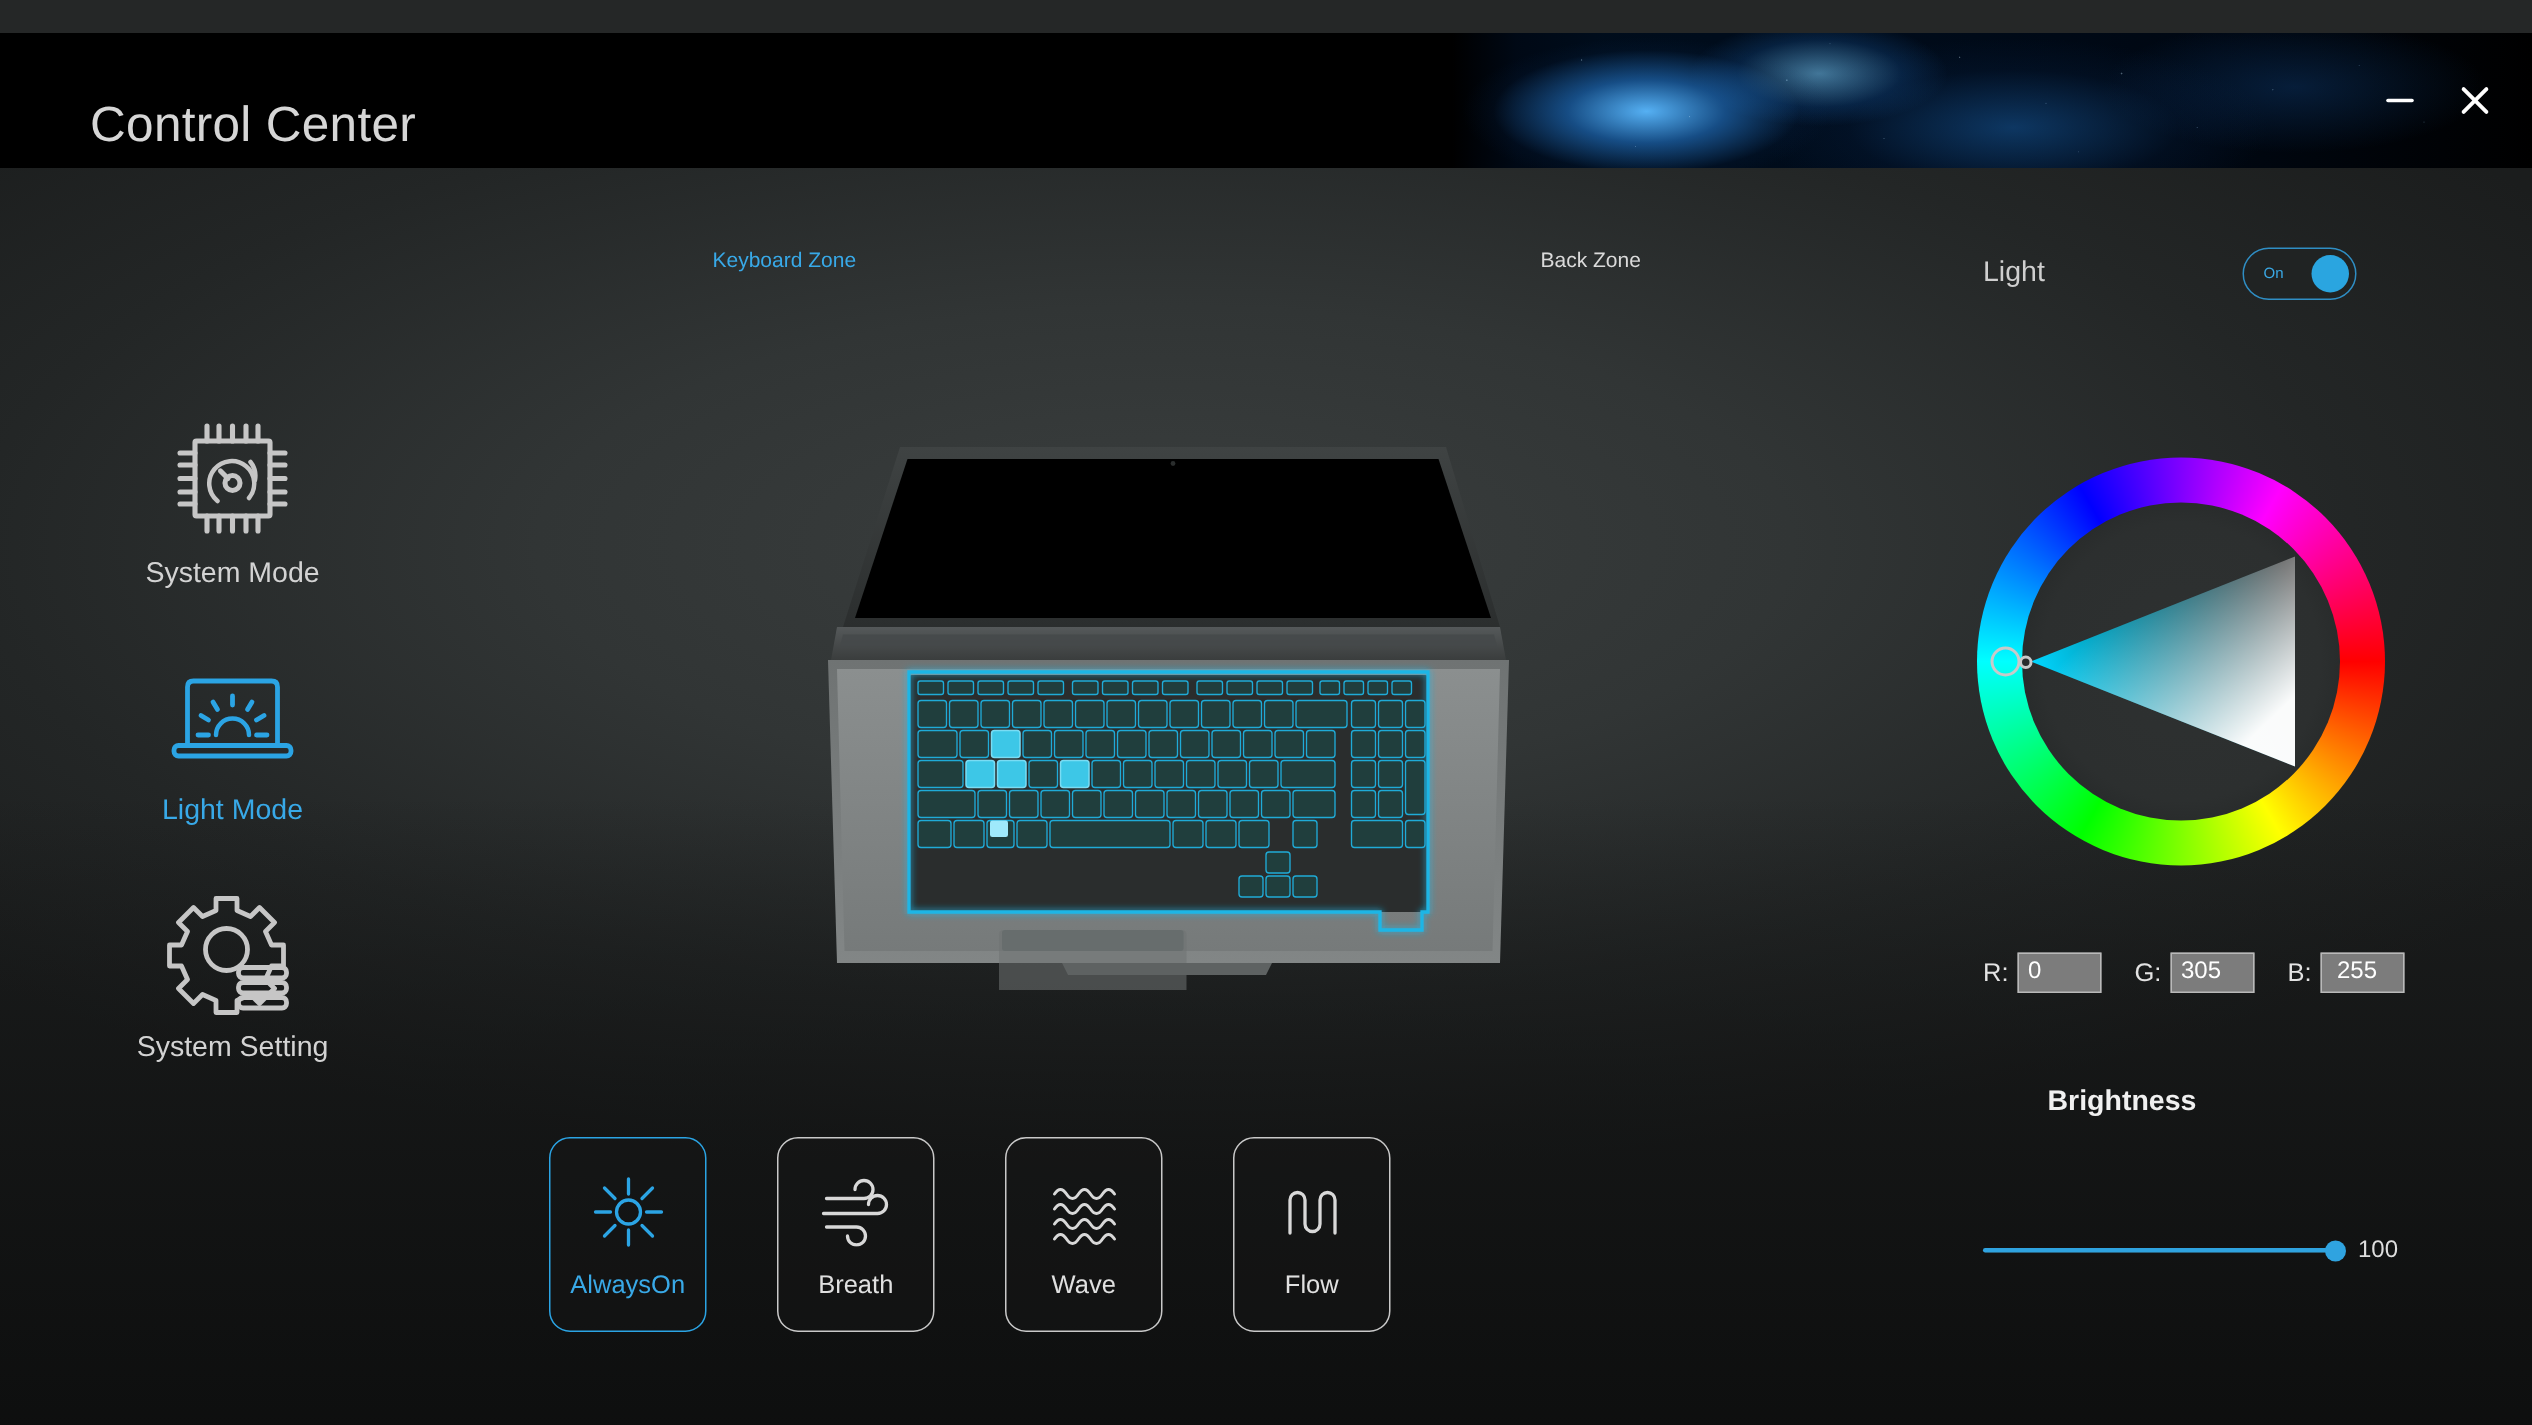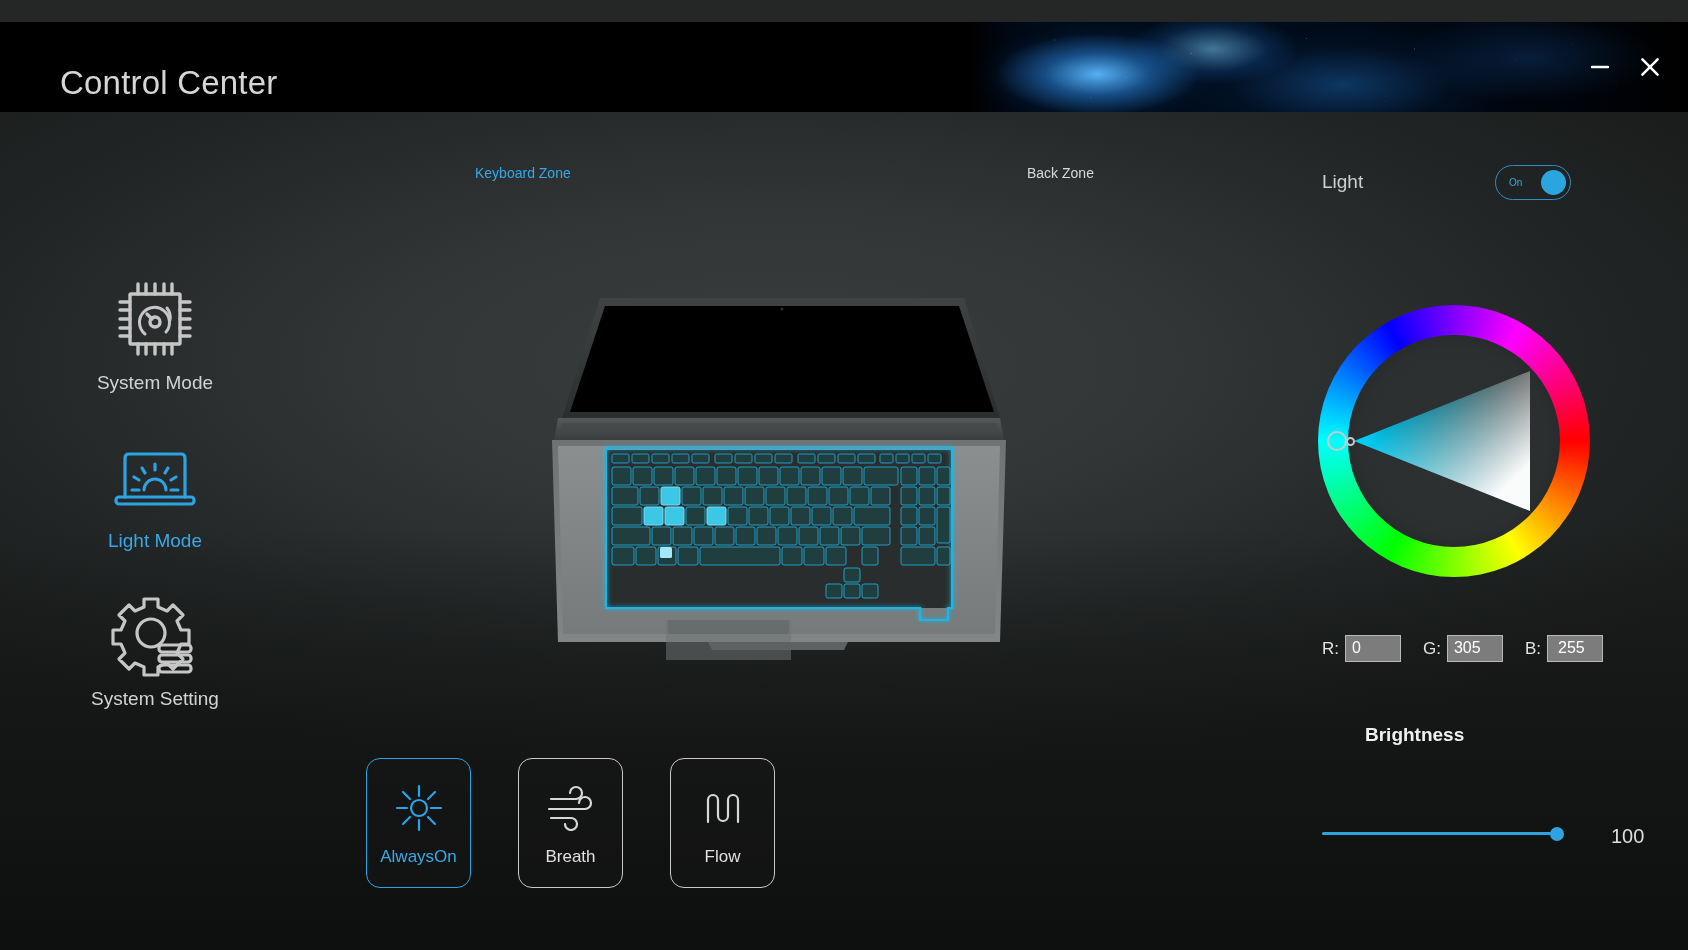--- a/index.html
+++ b/index.html
@@ -244,21 +244,21 @@
     position: absolute; left: 0; top: 10px;
     width: 238px; height: 3px; background: #2fa3e0; border-radius: 2px;
   }
   .slider-knob {
     position: absolute; left: 228px; top: 5px;
     width: 14px; height: 14px; border-radius: 50%;
     background: #2fa3e0; cursor: pointer;
   }
   .slider-val {
     position: absolute; left: 250px; top: 3px;
-    font-size: 20px; color: #dedede; margin-left: 39px;
+    font-size: 16px; color: #dedede;
   }
 </style>
 </head>
 <body>
 
 <div id="app">
 
   <div class="top-strip"></div>
 
   <div class="titlebar">
@@ -571,20 +571,33 @@
           <g stroke="#d8d8d8" stroke-width="2.2" fill="none" stroke-linecap="round">
             <path d="M6 14 H31 a6 6 0 1 0 -6 -6"></path>
             <path d="M4 24 H40 a6 6 0 1 0 -6 -6"></path>
             <path d="M6 33 H26 a6 6 0 1 1 -6 6"></path>
           </g>
         </svg>
       </div>
       <div class="fx-label">Breath</div>
     </div>
 
+    <div class="fx-btn">
+      <div class="fx-icon">
+        <svg width="50" height="46" viewBox="0 0 50 46">
+          <g stroke="#d8d8d8" stroke-width="2" fill="none" stroke-linecap="round">
+            <path d="M5 11 q4 -6 8 0 t8 0 t8 0 t8 0 t8 0"></path>
+            <path d="M5 21 q4 -6 8 0 t8 0 t8 0 t8 0 t8 0"></path>
+            <path d="M5 31 q4 -6 8 0 t8 0 t8 0 t8 0 t8 0"></path>
+            <path d="M5 41 q4 -6 8 0 t8 0 t8 0 t8 0 t8 0"></path>
+          </g>
+        </svg>
+      </div>
+      <div class="fx-label">Wave</div>
+    </div>
 
 
 
     <div class="fx-btn">
       <div class="fx-icon">
         <svg width="44" height="44" viewBox="0 0 44 44">
           <g stroke="#d8d8d8" stroke-width="2.2" fill="none" stroke-linecap="round">
             <path d="M7 36 L7 14 a5 5 0 0 1 10 0 L17 30 a5 5 0 0 0 10 0 L27 14 a5 5 0 0 1 10 0 L37 36"></path>
           </g>
         </svg>

